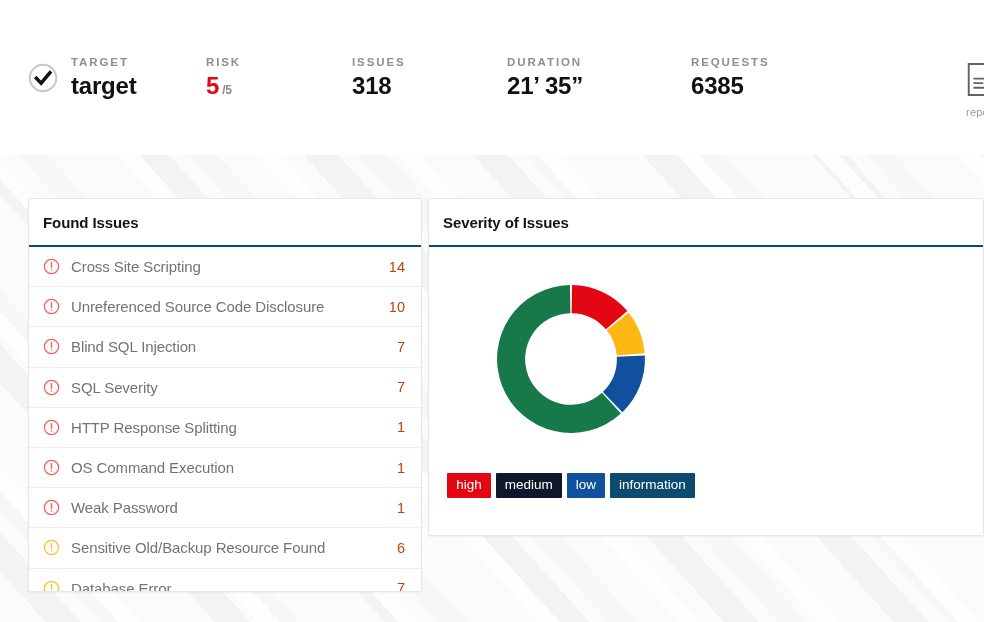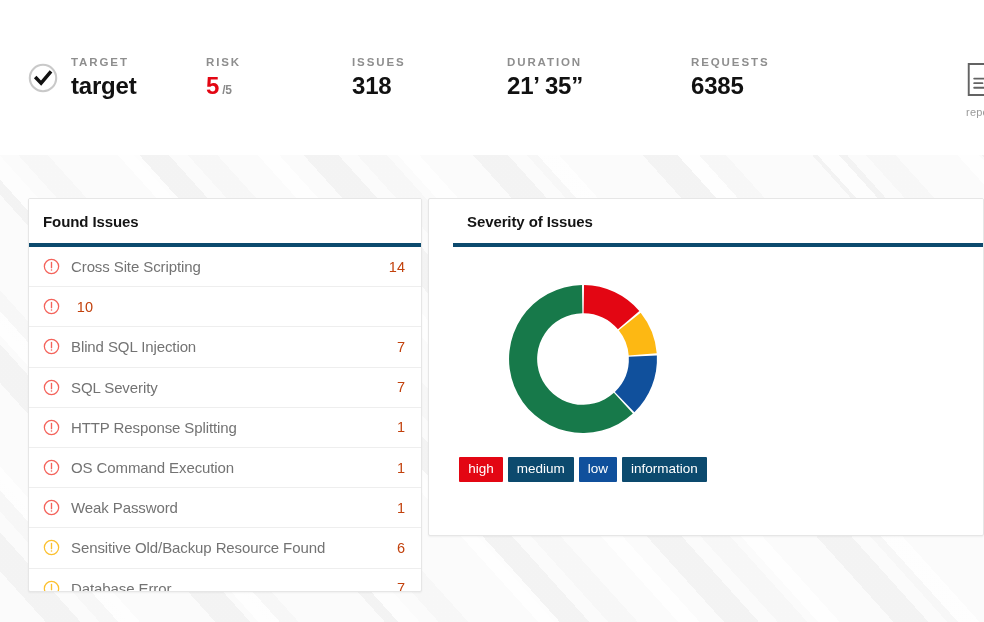--- a/index.html
+++ b/index.html
@@ -70,25 +70,25 @@
   }
 
   
   .card {
     position:absolute; background:#ffffff;
     border:1px solid #e6e6e6; border-radius:2px;
     box-shadow:0 1px 2px rgba(0,0,0,0.05);
     overflow:hidden; z-index:2;
   }
   .card-issues { left:28px; top:198px; width:394px; height:394px; }
-  .card-chart  { left:428px; top:198px; width:556px; height:338px;padding-left:24px; }
+  .card-chart  { left:428px; top:198px; width:556px; height:338px; }
 
   .card-head {
     height:48px; display:flex; align-items:center;
-    padding:0 0 0 14px; border-bottom:4px solid #0c4a6e;
+    padding:0 0 0 14px; border-bottom:2px solid #0c4a6e;
     background:#fff;
   }
   .card-title { font-size:15px; font-weight:bold; color:#141414; letter-spacing:-.1px; }
 
   
   .issue-row {
     display:flex; align-items:center; height:40.2px;
     padding:0 16px 0 14px; border-bottom:1px solid #eeeeee;
     cursor:pointer;
   }
@@ -103,21 +103,21 @@
   }
 
   
   .chart-body {
     position:relative; height:340px;
     display:flex; flex-direction:column; align-items:center;
     padding-top:26px;
   }
   .donut-wrap { width:172px; height:172px; margin-left:-270px; }
   .legend {
-    display:flex; gap:5px; margin-top:12px; margin-left:-270px;
+    display:flex; gap:5px; margin-top:28px; margin-left:-270px;
   }
   .legend-chip {
     color:#fff; font-size:13.5px; line-height:1;
     padding:5px 9px 6px; border-radius:1px; cursor:pointer;
     white-space:nowrap;
   }
 </style>
 </head>
 <body>
 
@@ -198,20 +198,21 @@
             </svg></span>
           <span class="issue-name">Cross Site Scripting</span>
           <span class="issue-count">14</span>
         </div>
         <div class="issue-row">
           <span class="sev-icon"><svg viewBox="0 0 20 20" width="17" height="17">
               <circle cx="10" cy="10" r="8.4" fill="#fff" stroke="#f4625a" stroke-width="1.5"></circle>
               <line x1="10" y1="5.3" x2="10" y2="11.4" stroke="#f4625a" stroke-width="1.6" stroke-linecap="round"></line>
               <circle cx="10" cy="14.1" r="0.95" fill="#f4625a"></circle>
             </svg></span>
+          <span class="issue-name">Unreferenced Source Code Disclosure</span>
           <span class="issue-count">10</span>
         </div>
         <div class="issue-row">
           <span class="sev-icon"><svg viewBox="0 0 20 20" width="17" height="17">
               <circle cx="10" cy="10" r="8.4" fill="#fff" stroke="#f4625a" stroke-width="1.5"></circle>
               <line x1="10" y1="5.3" x2="10" y2="11.4" stroke="#f4625a" stroke-width="1.6" stroke-linecap="round"></line>
               <circle cx="10" cy="14.1" r="0.95" fill="#f4625a"></circle>
             </svg></span>
           <span class="issue-name">Blind SQL Injection</span>
           <span class="issue-count">7</span>
@@ -281,20 +282,20 @@
       <div class="donut-wrap">
         <svg id="donut-svg" viewBox="0 0 200 200" width="172" height="172">
             <path d="M101.2007475091665 14.008382935199833 A86 86 0 0 1 165.49229444815938 44.26168850857076 L140.6052225578588 65.44224687531387 A53.32 53.32 0 0 0 100.74446345568323 46.6851974198239 Z" fill="#e30613"></path>
             <path d="M167.02306498410678 46.1120722226564 A86 86 0 0 1 185.74653669151513 93.4021635810936 L153.1628527487394 95.90934142027804 A53.32 53.32 0 0 0 141.55430029014622 66.58948477804697 Z" fill="#fdb813"></path>
             <path d="M185.8973278113633 95.79891979757727 A86 86 0 0 1 159.74061985947378 161.863222829124 L137.03918431287374 138.3551981540569 A53.32 53.32 0 0 0 153.25634324304525 97.39533027449791 Z" fill="#10509c"></path>
             <path d="M157.99000533220018 163.50715929382602 A86 86 0 1 1 98.7992524908335 14.008382935199833 L99.25553654431677 46.6851974198239 A53.32 53.32 0 1 0 135.95380330596413 139.37443876217213 Z" fill="#17794a"></path>
           </svg>
       </div>
       <div class="legend" id="chart-legend">
           <span class="legend-chip" style="background: rgb(227, 6, 19);">high</span>
-          <span class="legend-chip" style="background: #0c4a6e;">medium</span>
+          <span class="legend-chip" style="background: #0f172a;">medium</span>
           <span class="legend-chip" style="background: rgb(16, 80, 156);">low</span>
           <span class="legend-chip" style="background: #0c4a6e; text-align: right;">information</span>
         </div>
     </div>
   </div>
 
 </div>
 
 </body></html>

